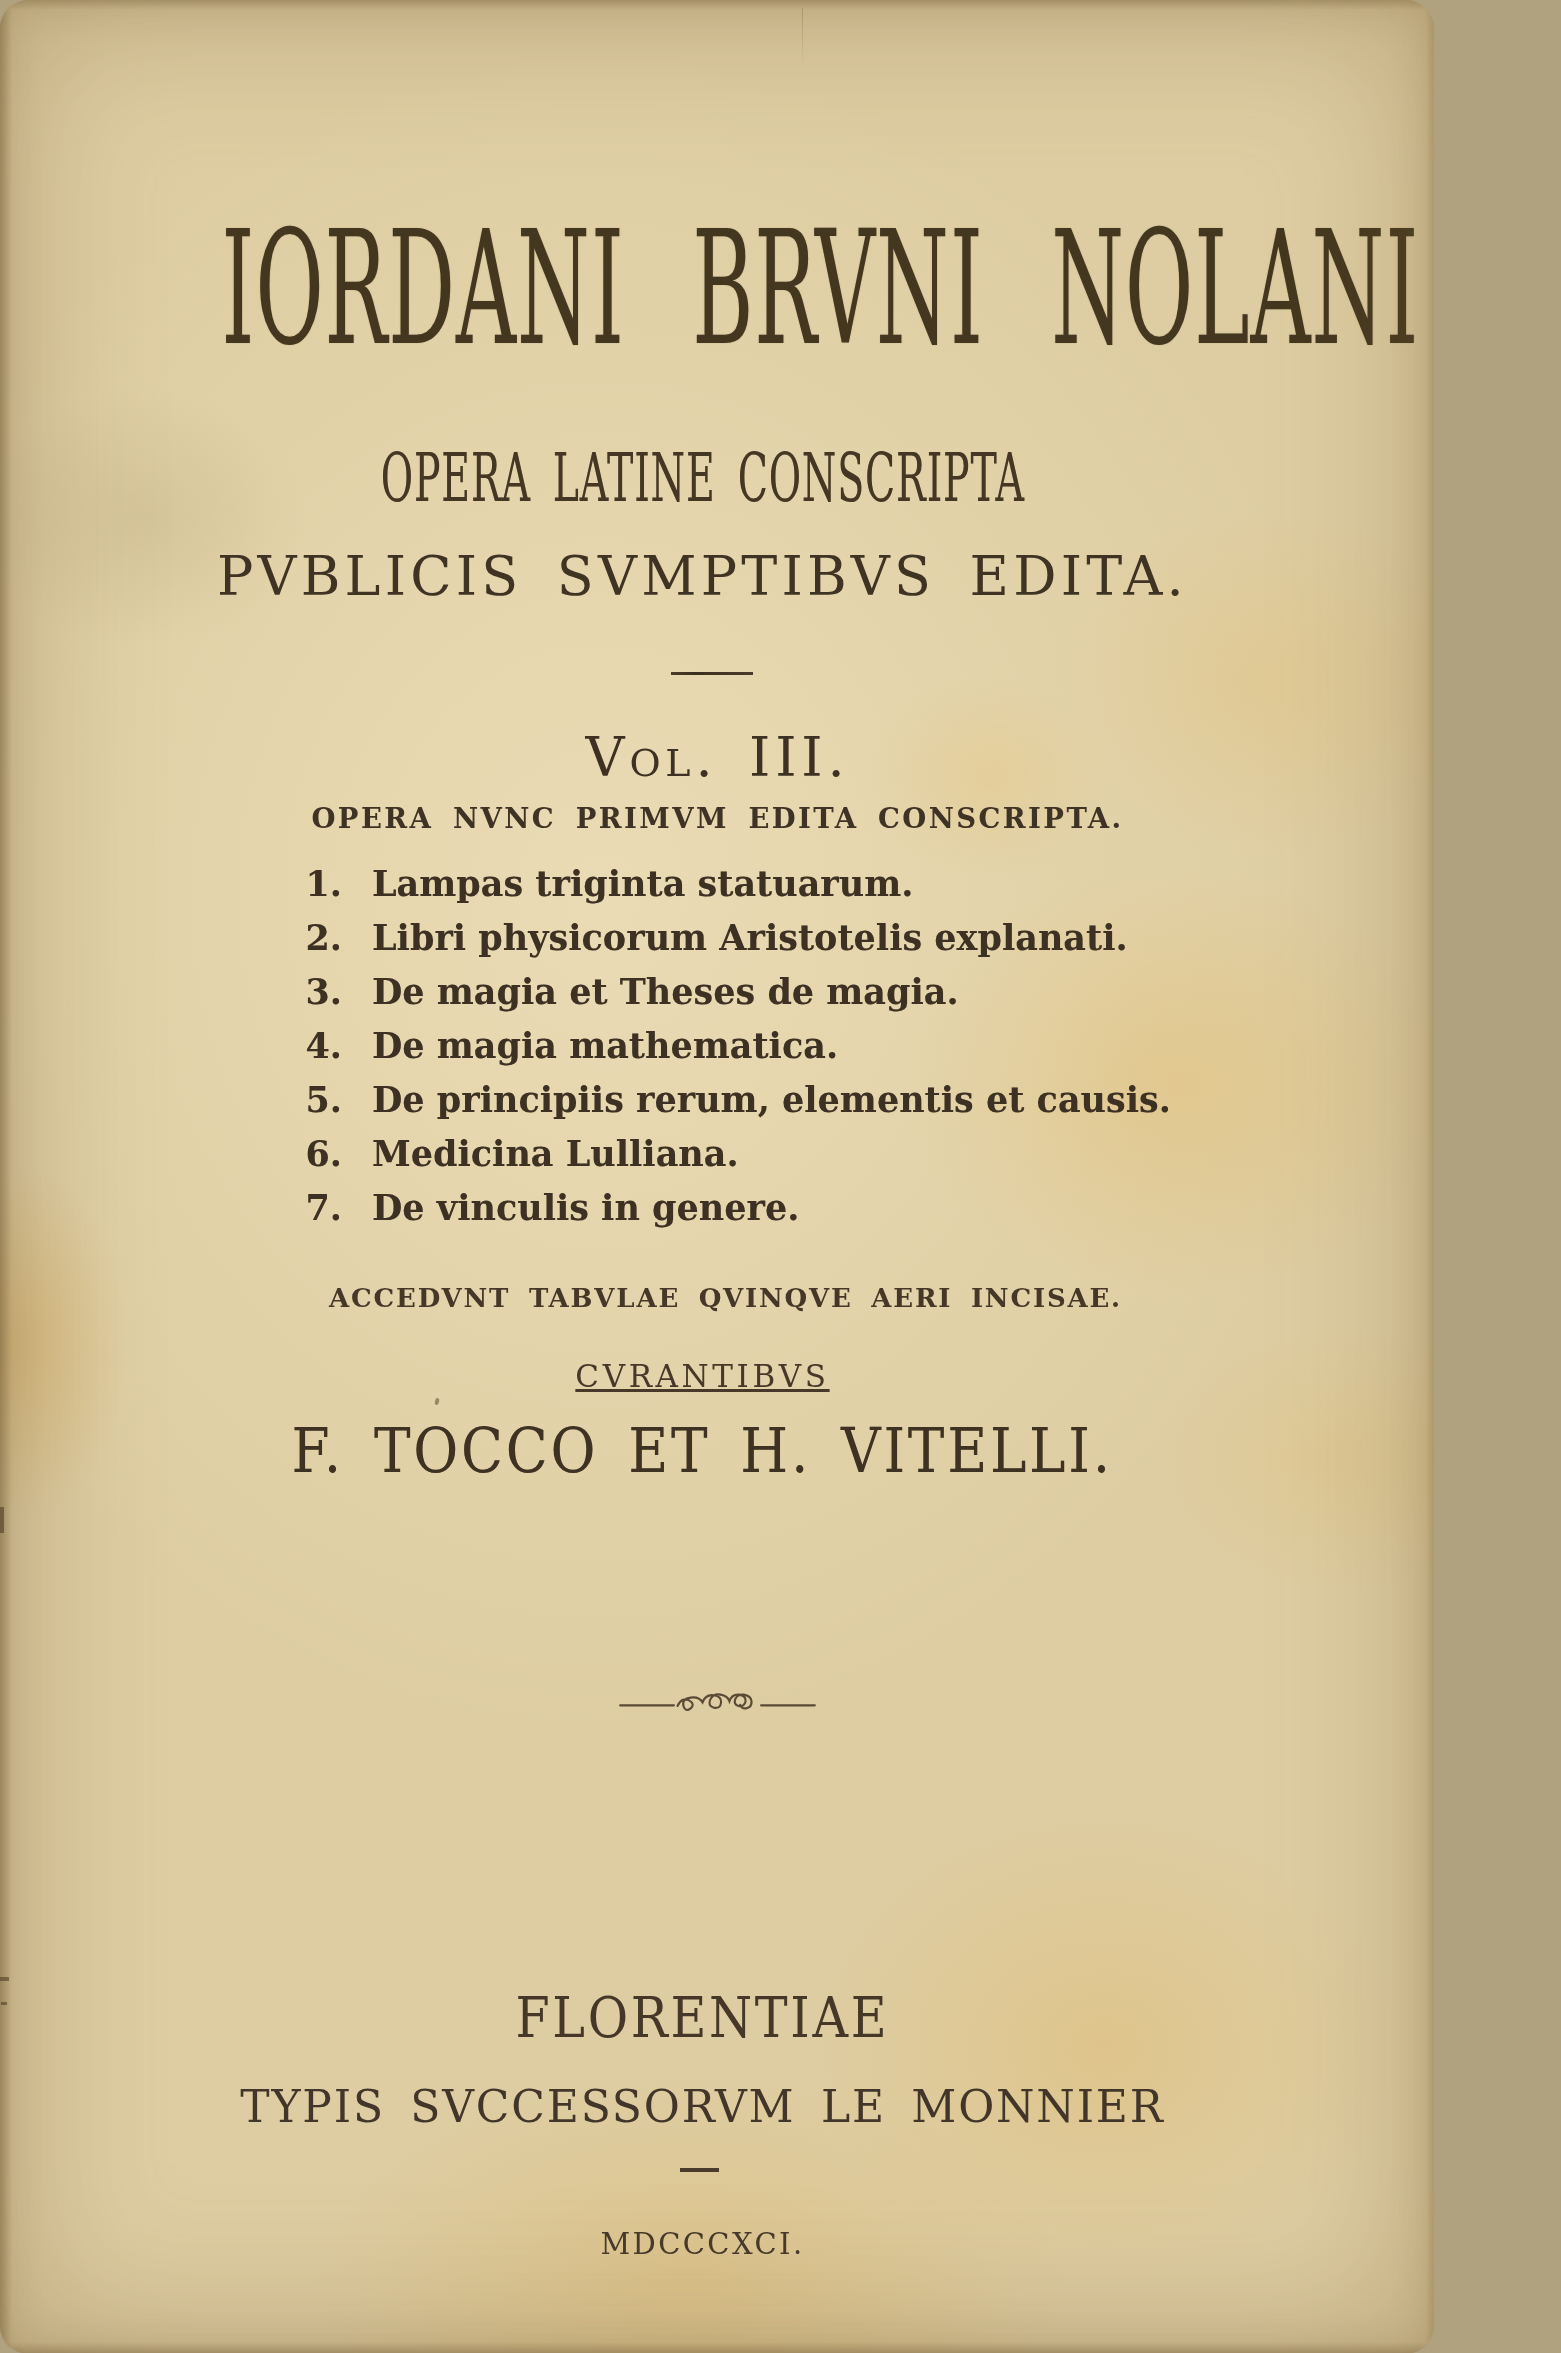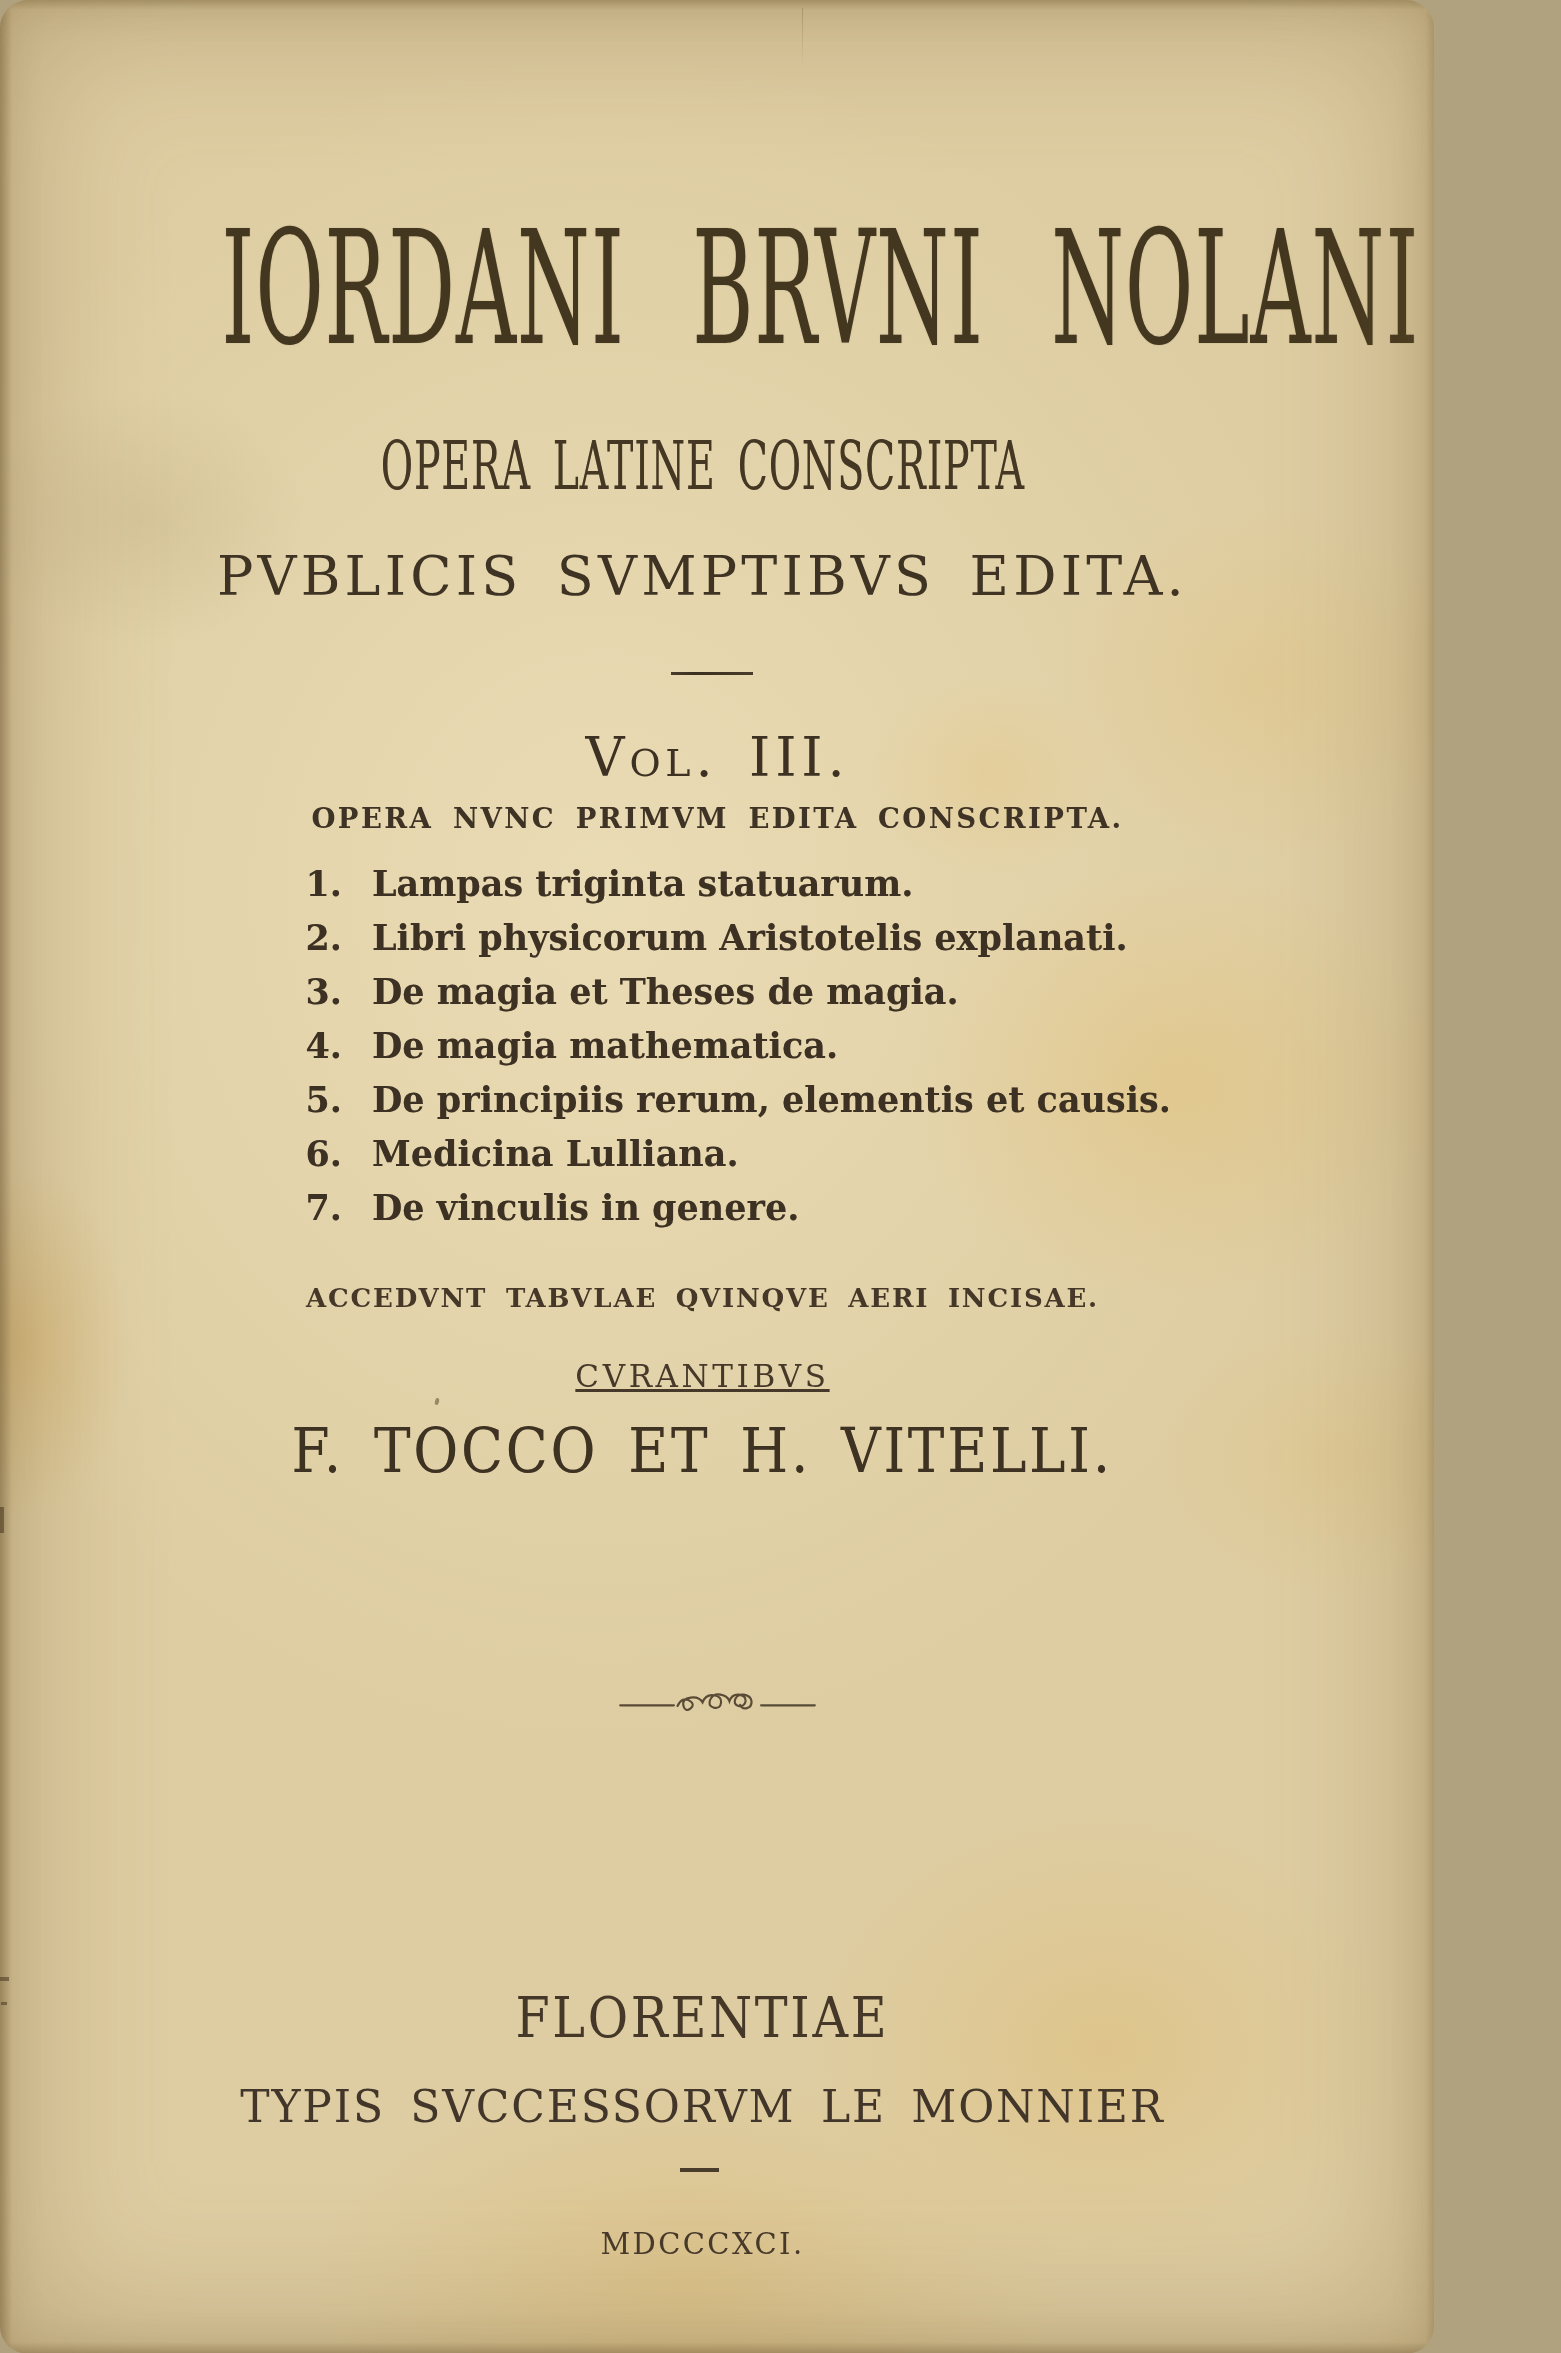--- a/index.html
+++ b/index.html
@@ -34,21 +34,21 @@
   .block{position:absolute;left:0;width:1405px;text-align:center;white-space:nowrap;}
   .wide{width:1435px;}
   .squeeze{display:inline-block;transform-origin:center top;}
 
   .main-title{top:211px;font-weight:400;color:#43371f;}
   .main-title .squeeze{
     font-size:114px;line-height:1;letter-spacing:.012em;word-spacing:.48em;
     transform:scale(.73,1.38);
     text-shadow:0 0 1.2px rgba(62,48,30,.30);
   }
-  .series{top:432px;color:#443723;}
+  .series{top:444px;color:#443723;}
   .series .squeeze{
     font-size:52px;line-height:1;letter-spacing:.02em;word-spacing:.22em;
     transform:scale(.76,1.30);
     text-shadow:0 0 0.6px rgba(62,48,30,.30);
   }
   .funding{top:550px;font-size:54px;line-height:1;letter-spacing:4.2px;word-spacing:.24em;color:#3f3424;}
   .rule{position:absolute;top:672px;left:671px;width:82px;height:3px;
         background:linear-gradient(90deg,#4a3c2a,#3b2f1f 30%,#4a3c2a);}
   .volume{top:731px;font-size:54px;line-height:1;font-variant:small-caps;
           letter-spacing:4.8px;word-spacing:.18em;color:#3c3122;}
@@ -56,21 +56,21 @@
           letter-spacing:2.4px;word-spacing:.28em;color:#3e3325;}
 
   .works{position:absolute;top:866px;left:0;width:1255px;}
   .work-row{display:flex;align-items:baseline;height:35px;line-height:35px;
           margin-bottom:19px;font-size:35px;font-weight:700;color:#3c3122;
           padding-left:260px;text-shadow:0 0 0.6px rgba(60,49,34,.25);}
   .work-num{display:inline-block;width:82px;text-align:right;flex:0 0 82px;}
   .work-title{margin-left:30px;white-space:nowrap;}
 
   .plates-note{top:1285px;font-size:26px;line-height:1;font-weight:600;
-          letter-spacing:1.8px;word-spacing:.3em;color:#453828;}
+          letter-spacing:1.8px;word-spacing:.3em;color:#453828;padding-left:23px;}
   .curators{top:1361px;font-size:31px;line-height:1;letter-spacing:3.6px;color:#46392a;text-decoration:underline;}
   .editors{top:1420px;color:#3e3222;}
   .editors .squeeze{font-size:61px;line-height:1;letter-spacing:3px;word-spacing:.18em;
           transform:scale(.9,1);text-shadow:0 0 0.6px rgba(60,48,32,.3);}
 
   .ornament{position:absolute;top:1691px;left:0;width:1435px;text-align:center;}
   .ornament svg{display:inline-block;}
 
   .city{top:1990px;color:#453828;}
   .city .squeeze{font-size:56px;line-height:1;letter-spacing:3px;transform:scale(.88,1);}

